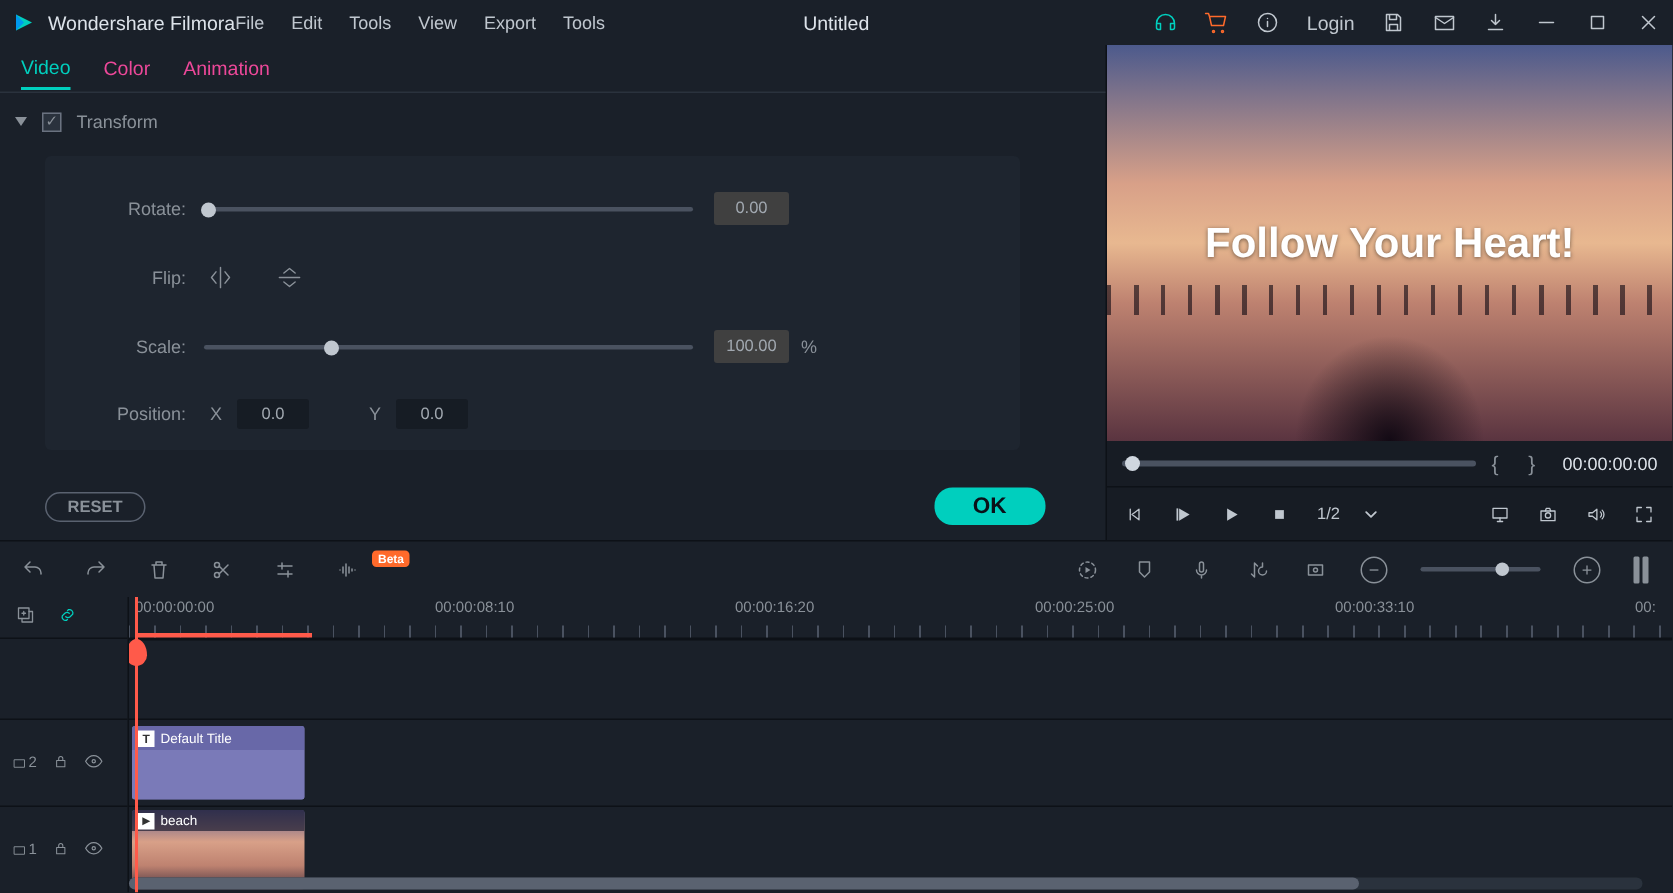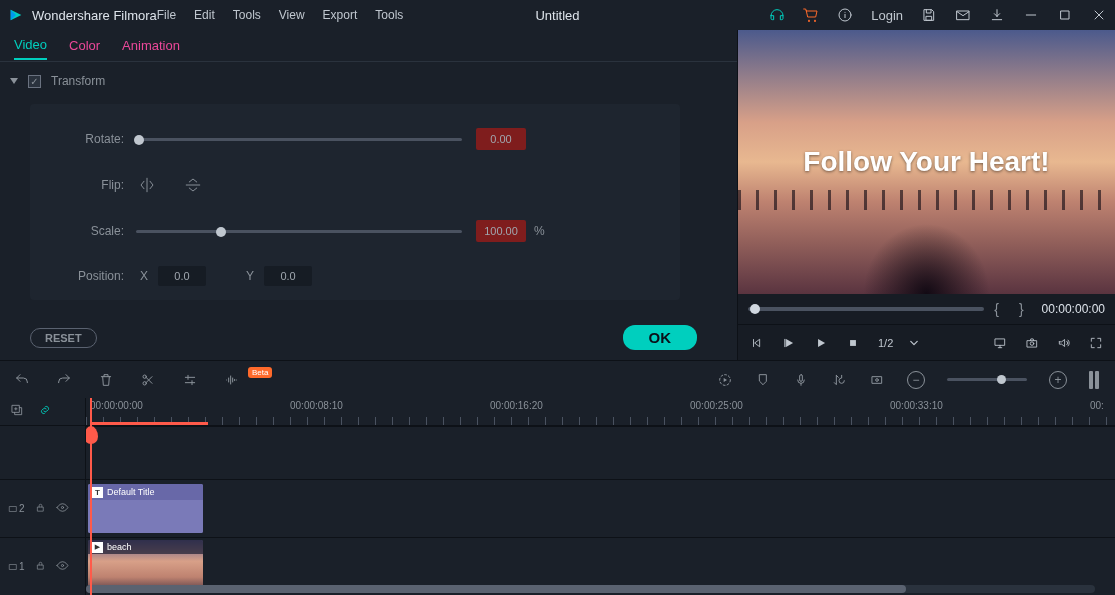--- a/index.html
+++ b/index.html
@@ -30,21 +30,21 @@
 
 .props { flex: 1; padding: 12px 10px 0; overflow: hidden; }
 .prop-header { display: flex; align-items: center; gap: 10px; font-size: 12px; color: #8a9199; margin-bottom: 16px; }
 .expand-caret { width: 0; height: 0; border-left: 4px solid transparent; border-right: 4px solid transparent; border-top: 6px solid #8a9199; cursor: pointer; }
 .chk { width: 13px; height: 13px; border: 1px solid #6a7280; background: #2a323d; cursor: pointer; display: flex; align-items: center; justify-content: center; font-size: 10px; color: #8a9199; }
 .prop-body { background: #1e252f; border-radius: 4px; padding: 24px 20px 10px; margin-left: 20px; width: 650px; }
 .prop-row { display: flex; align-items: center; margin-bottom: 24px; }
 .prop-label { width: 86px; text-align: right; color: #8a9199; font-size: 12px; padding-right: 12px; }
 .slider-track { width: 326px; height: 3px; background: #4a5260; position: relative; border-radius: 2px; cursor: pointer; }
 .slider-thumb { position: absolute; width: 10px; height: 10px; background: #c0c7cf; border-radius: 50%; top: -3px; }
-.numbox { width: 50px; height: 22px; background: #7f1d1d; border: none; color: #a0a7af; text-align: center; font-size: 11px; margin-left: 14px; border-radius: 2px; }
+.numbox { width: 50px; height: 22px; background: #404040; border: none; color: #a0a7af; text-align: center; font-size: 11px; margin-left: 14px; border-radius: 2px; }
 .numbox-sm { width: 48px; height: 20px; background: #161c24; border: none; color: #a0a7af; text-align: center; font-size: 11px; margin: 0 6px; border-radius: 2px; }
 .flip-btn { width: 22px; height: 22px; border: none; background: none; color: #8a9199; cursor: pointer; margin-right: 24px; display: flex; align-items: center; justify-content: center; }
 .pct { margin-left: 8px; color: #8a9199; }
 .pos-sub { display: flex; align-items: center; gap: 4px; }
 .pos-sub span { color: #8a9199; font-size: 12px; margin-left: 4px; }
 
 
 .btn-row { display: flex; padding: 6px 30px 10px; align-items: center; }
 .reset-btn { padding: 3px 14px; border: 1px solid #5a6270; background: none; color: #8a9199; border-radius: 12px; font-size: 11px; font-weight: 600; cursor: pointer; }
 .ok-btn { margin-left: auto; padding: 4px 26px; background: #00cfbe; color: #0a1018; border: none; border-radius: 12px; font-size: 15px; font-weight: 600; cursor: pointer; margin-right: 10px;}
@@ -64,21 +64,21 @@
 .preview-ctrl { height: 36px; display: flex; align-items: center; padding: 0 12px; gap: 18px; border-top: 1px solid #0d1117; }
 .pc-icon { color: #c0c7cf; cursor: pointer; display: flex; align-items: center; }
 .pc-icon svg { width: 14px; height: 14px; }
 .zoom-combo { color: #c0c7cf; font-size: 11px; display: flex; align-items: center; gap: 17px; cursor: pointer; }
 .spacer { flex: 1; }
 
 
 .tl-toolbar { height: 38px; border-top: 1px solid #0d1117; display: flex; align-items: center; padding: 0 14px; gap: 26px; background: #1a2029; }
 .tl-icon { color: #8a9199; cursor: pointer; display: flex; align-items: center; }
 .tl-icon svg { width: 16px; height: 16px; }
-.badge-beta { background: #ff6a2b; color: #fff; font-size: 8px; padding: 1px 4px; border-radius: 3px; margin-left: -18px; margin-top: -14px; font-weight: 400; }
+.badge-beta { background: #ff6a2b; color: #fff; font-size: 8px; padding: 1px 4px; border-radius: 3px; margin-left: -18px; margin-top: -14px; font-weight: 700; }
 .tl-right { margin-left: auto; display: flex; align-items: center; gap: 22px; }
 .zoom-slider { width: 80px; height: 3px; background: #4a5260; border-radius: 2px; position: relative; cursor: pointer; }
 .zoom-slider .th { position: absolute; left: 50px; top: -3px; width: 9px; height: 9px; background: #c0c7cf; border-radius: 50%; }
 .zoom-btn { width: 18px; height: 18px; border: 1.5px solid #8a9199; border-radius: 50%; display: flex; align-items: center; justify-content: center; color: #8a9199; cursor: pointer; font-size: 12px; }
 .fit-btn { width: 12px; height: 18px; display: flex; gap: 2px; cursor: pointer; }
 .fit-btn div { width: 4px; background: #8a9199; border-radius: 1px; }
 
 
 .timeline { height: 197px; display: flex; background: #1a2029; overflow: hidden; }
 .tl-left { width: 86px; border-right: 1px solid #0d1117; display: flex; flex-direction: column; }

